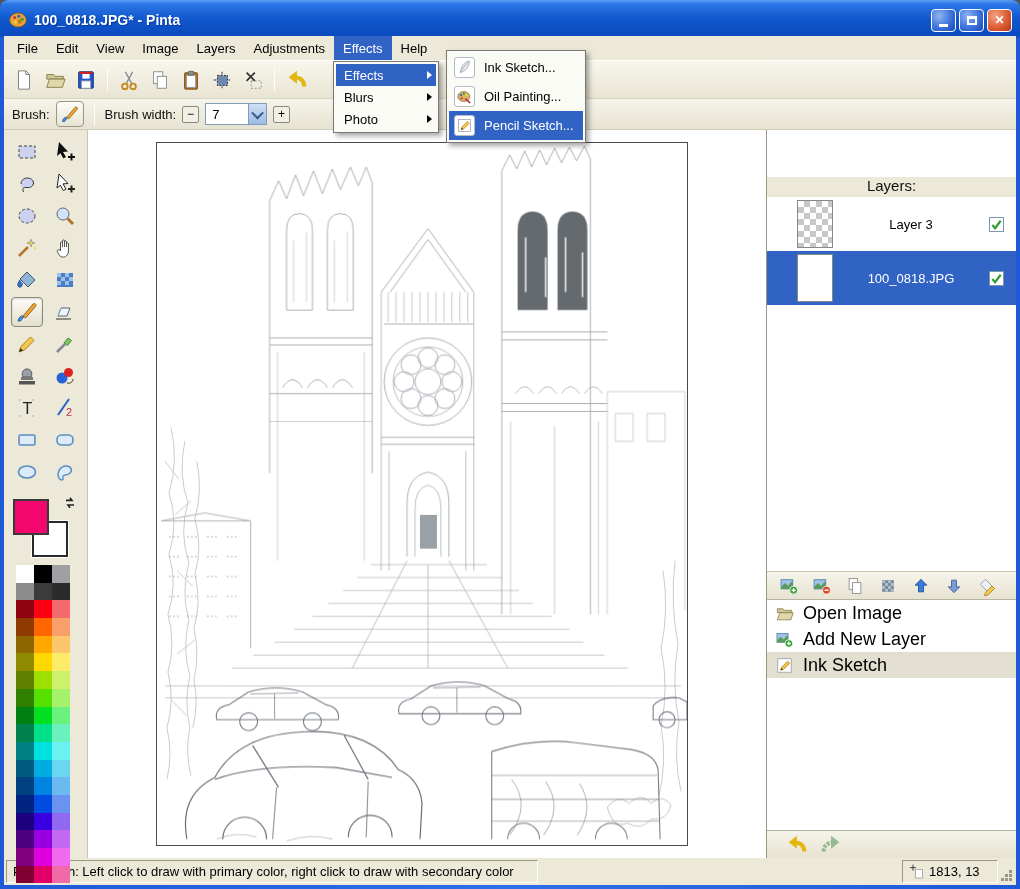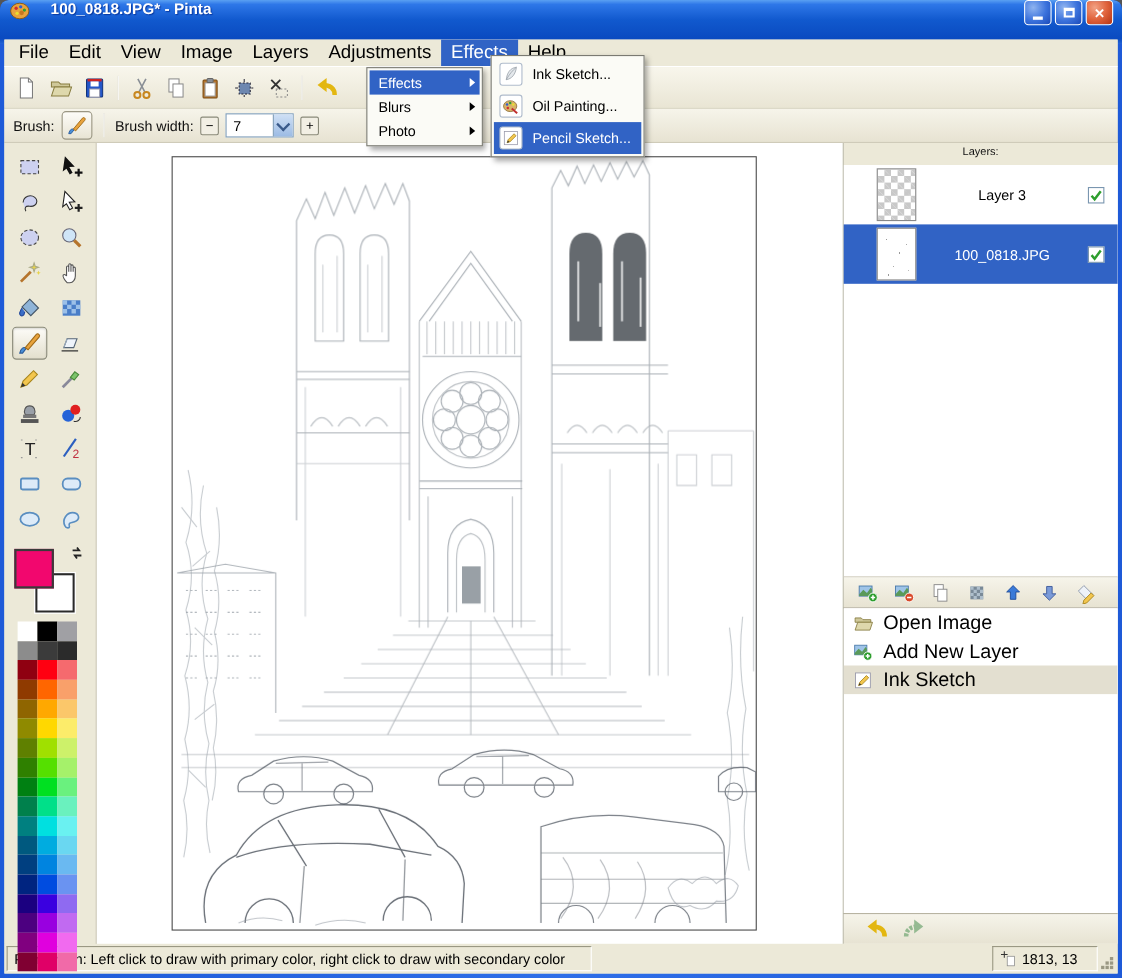--- a/index.html
+++ b/index.html
@@ -2,36 +2,36 @@
 <html><head>
 <meta charset="utf-8">
 <style>
   html,body{margin:0;padding:0;background:#555;}
   *{box-sizing:border-box;font-family:"Liberation Sans",sans-serif;}
   .frame{position:relative;width:1020px;height:889px;background:linear-gradient(90deg,#1E5AD8,#2E6EE8 50%,#1E5AD8);
     border-radius:8px 8px 0 0;overflow:hidden;}
   
   .titlebar{position:absolute;left:0;top:0;right:0;height:40px;
     background:linear-gradient(180deg,#5AA0F2 0%,#2E77E8 10%,#1159CE 45%,#0A4AC0 88%,#2463D6 100%);
-    border-radius:8px 8px 0 0;display:flex;align-items:flex-start;padding:0 6px 0 8px;gap:12px;}
+    border-radius:8px 8px 0 0;display:flex;align-items:center;padding:0 6px 0 8px;}
   .titlebar .title{color:#fff;font-weight:bold;font-size:14px;margin-left:6px;flex:1;
     text-shadow:1px 1px 1px #0838a0;white-space:nowrap;}
   .app-icon{width:20px;height:20px;display:inline-block;}
   .controls{display:flex;gap:3px;margin-right:2px;}
   .winbtn{width:25px;height:23px;border-radius:4px;border:1px solid #fff;color:#fff;
     display:flex;align-items:center;justify-content:center;font-size:12px;font-weight:bold;
     background:radial-gradient(circle at 32% 28%,#8FB4F0,#3B72DC 55%,#1A49B8);cursor:pointer;padding:0;}
   .winbtn.close{background:radial-gradient(circle at 32% 28%,#F2A284,#E0633C 50%,#B33313);}
   .winbtn .mingl{display:block;width:9px;height:3px;background:#fff;margin-top:10px;}
   .winbtn .maxgl{display:block;width:10px;height:9px;border:2px solid #fff;border-top-width:3px;}
   
   .app{position:absolute;left:4px;right:4px;top:36px;bottom:4px;background:#ECE9D8;
     display:flex;flex-direction:column;}
   
-  .menubar{height:25px;display:flex;align-items:stretch;background:#ECE9D8;border-bottom:1px solid #fff;font-size:17px;padding-left:4px;}
+  .menubar{height:25px;display:flex;align-items:stretch;background:#ECE9D8;border-bottom:1px solid #fff;font-size:13px;padding-left:4px;}
   .menubar .mitem{display:flex;align-items:center;padding:0 9px;color:#000;cursor:default;}
   .menubar .mitem.active{background:#3163C5;color:#fff;}
   
   .toolbar{height:38px;display:flex;align-items:center;gap:3px;padding:0 6px;
     background:linear-gradient(180deg,#F8F6EC,#E9E5D4);border-bottom:1px solid #d8d4c2;}
   .tbbtn{width:28px;height:28px;border:1px solid transparent;background:transparent;border-radius:3px;
     display:flex;align-items:center;justify-content:center;padding:2px;cursor:pointer;}
   .tbbtn .icon{width:22px;height:22px;}
   .vsep{width:1px;height:22px;background:#c6c2b0;border-right:1px solid #fff;margin:0 4px;flex:none;}
   .toolopts{height:31px;display:flex;align-items:center;gap:6px;padding:0 8px;
@@ -61,21 +61,21 @@
   .swatch.secondary{left:28px;top:26px;border:2px solid #2a2a2a;outline:1px solid #fff;}
   .swatch.primary{left:9px;top:4px;}
   .swapicon{position:absolute;left:58px;top:0;width:16px;height:16px;cursor:pointer;}
   .palette{display:grid;grid-template-columns:repeat(3,18px);grid-auto-rows:17.7px;margin-left:12px;margin-top:4px;}
   .pswatch{width:18px;height:17.7px;cursor:pointer;}
   .canvasarea{flex:1;background:#fff;position:relative;min-width:0;}
   .page{position:absolute;left:68px;top:12px;width:532px;height:704px;background:#fff;border:1px solid #4a4a4a;}
   .page svg{width:100%;height:100%;display:block;}
   
   .rightpanel{width:250px;flex:none;background:#fff;border-left:1px solid #9a9883;display:flex;flex-direction:column;}
-  .panelheader{height:20px;background:#ECE9D8;text-align:center;font-size:10px;color:#111;line-height:18px;flex:none;}
+  .panelheader{height:20px;background:#ECE9D8;text-align:center;font-size:15px;color:#111;line-height:18px;flex:none;margin-top:47px;}
   .layerlist{height:375px;background:#fff;border-bottom:1px solid #c8c4b2;flex:none;}
   .layerrow{height:54px;display:flex;align-items:center;cursor:pointer;}
   .layerrow.selected{background:#3163C5;color:#fff;align-items:center;}
   .layerthumb{width:36px;height:48px;border:1px solid #888;margin-left:30px;background:#fff;flex:none;}
   .layerthumb.transparent{background-image:linear-gradient(45deg,#c8c8c8 25%,transparent 25%,transparent 75%,#c8c8c8 75%),
       linear-gradient(45deg,#c8c8c8 25%,#fff 25%,#fff 75%,#c8c8c8 75%);background-size:12px 12px;background-position:0 0,6px 6px;}
   .layerthumb.sketch{background:
       radial-gradient(1px 1px at 8px 10px,#999 60%,transparent 61%),
       radial-gradient(1px 1px at 20px 22px,#999 60%,transparent 61%),
       radial-gradient(1px 1px at 14px 34px,#aaa 60%,transparent 61%),

